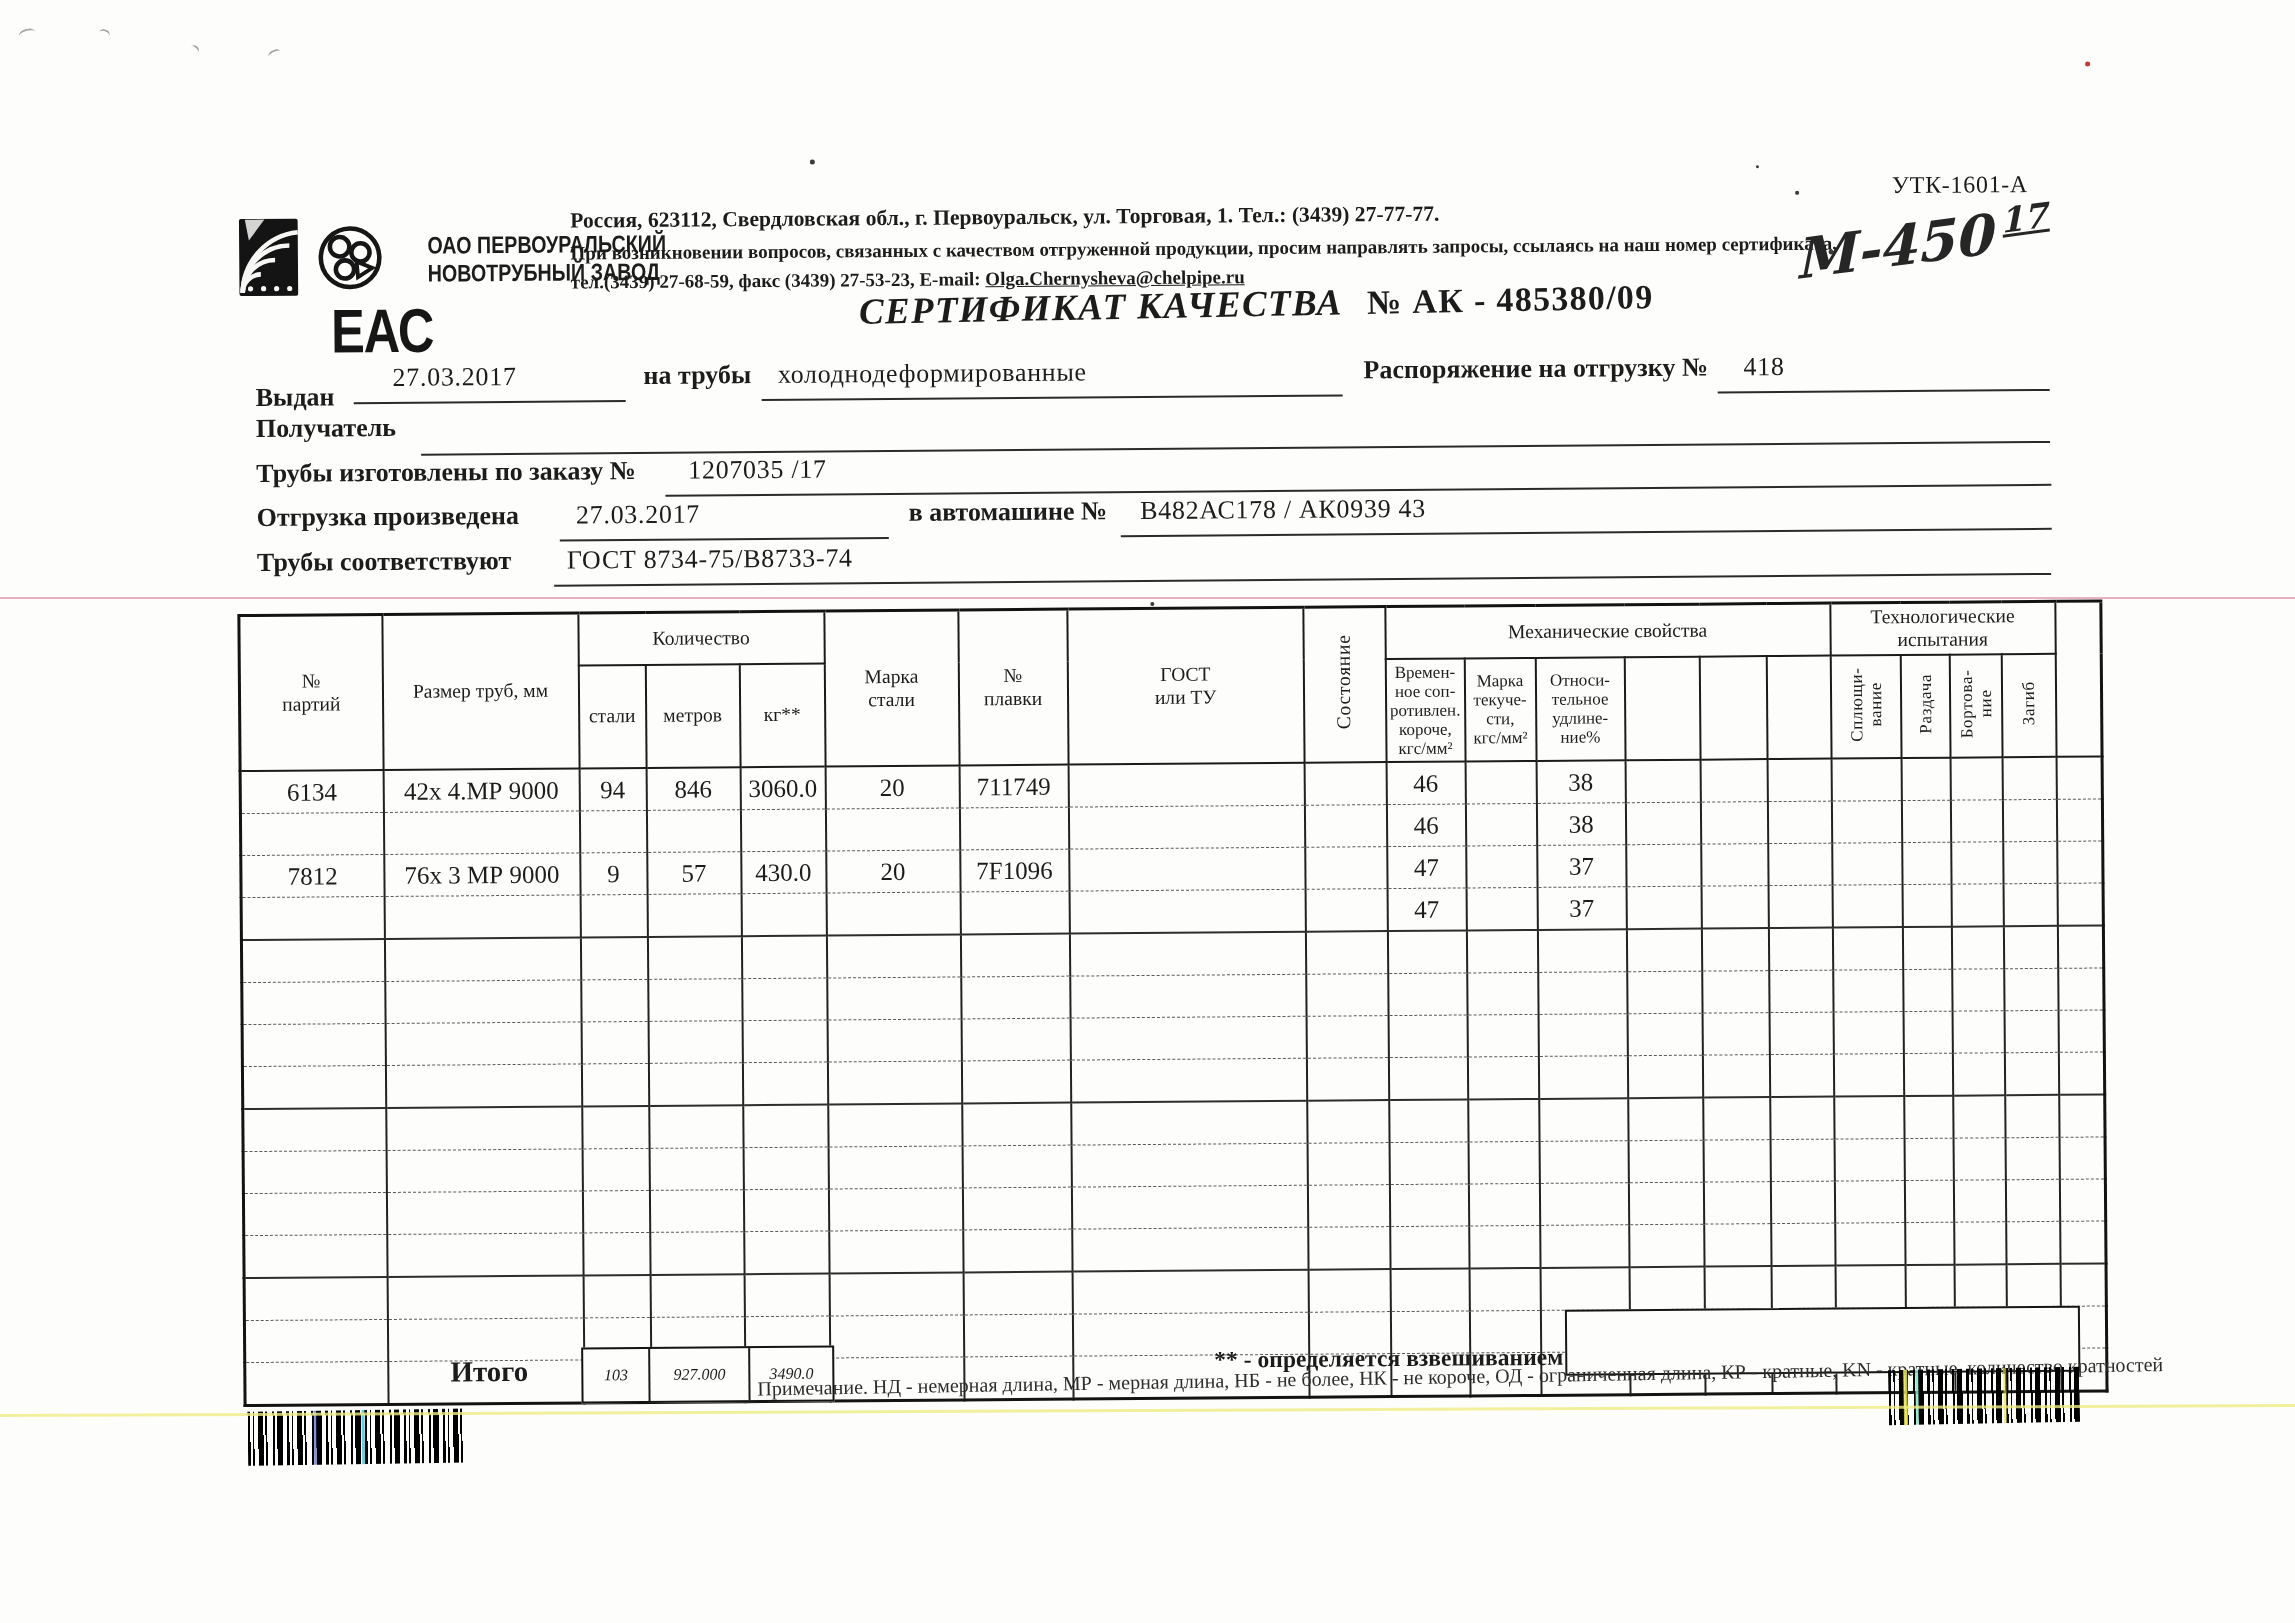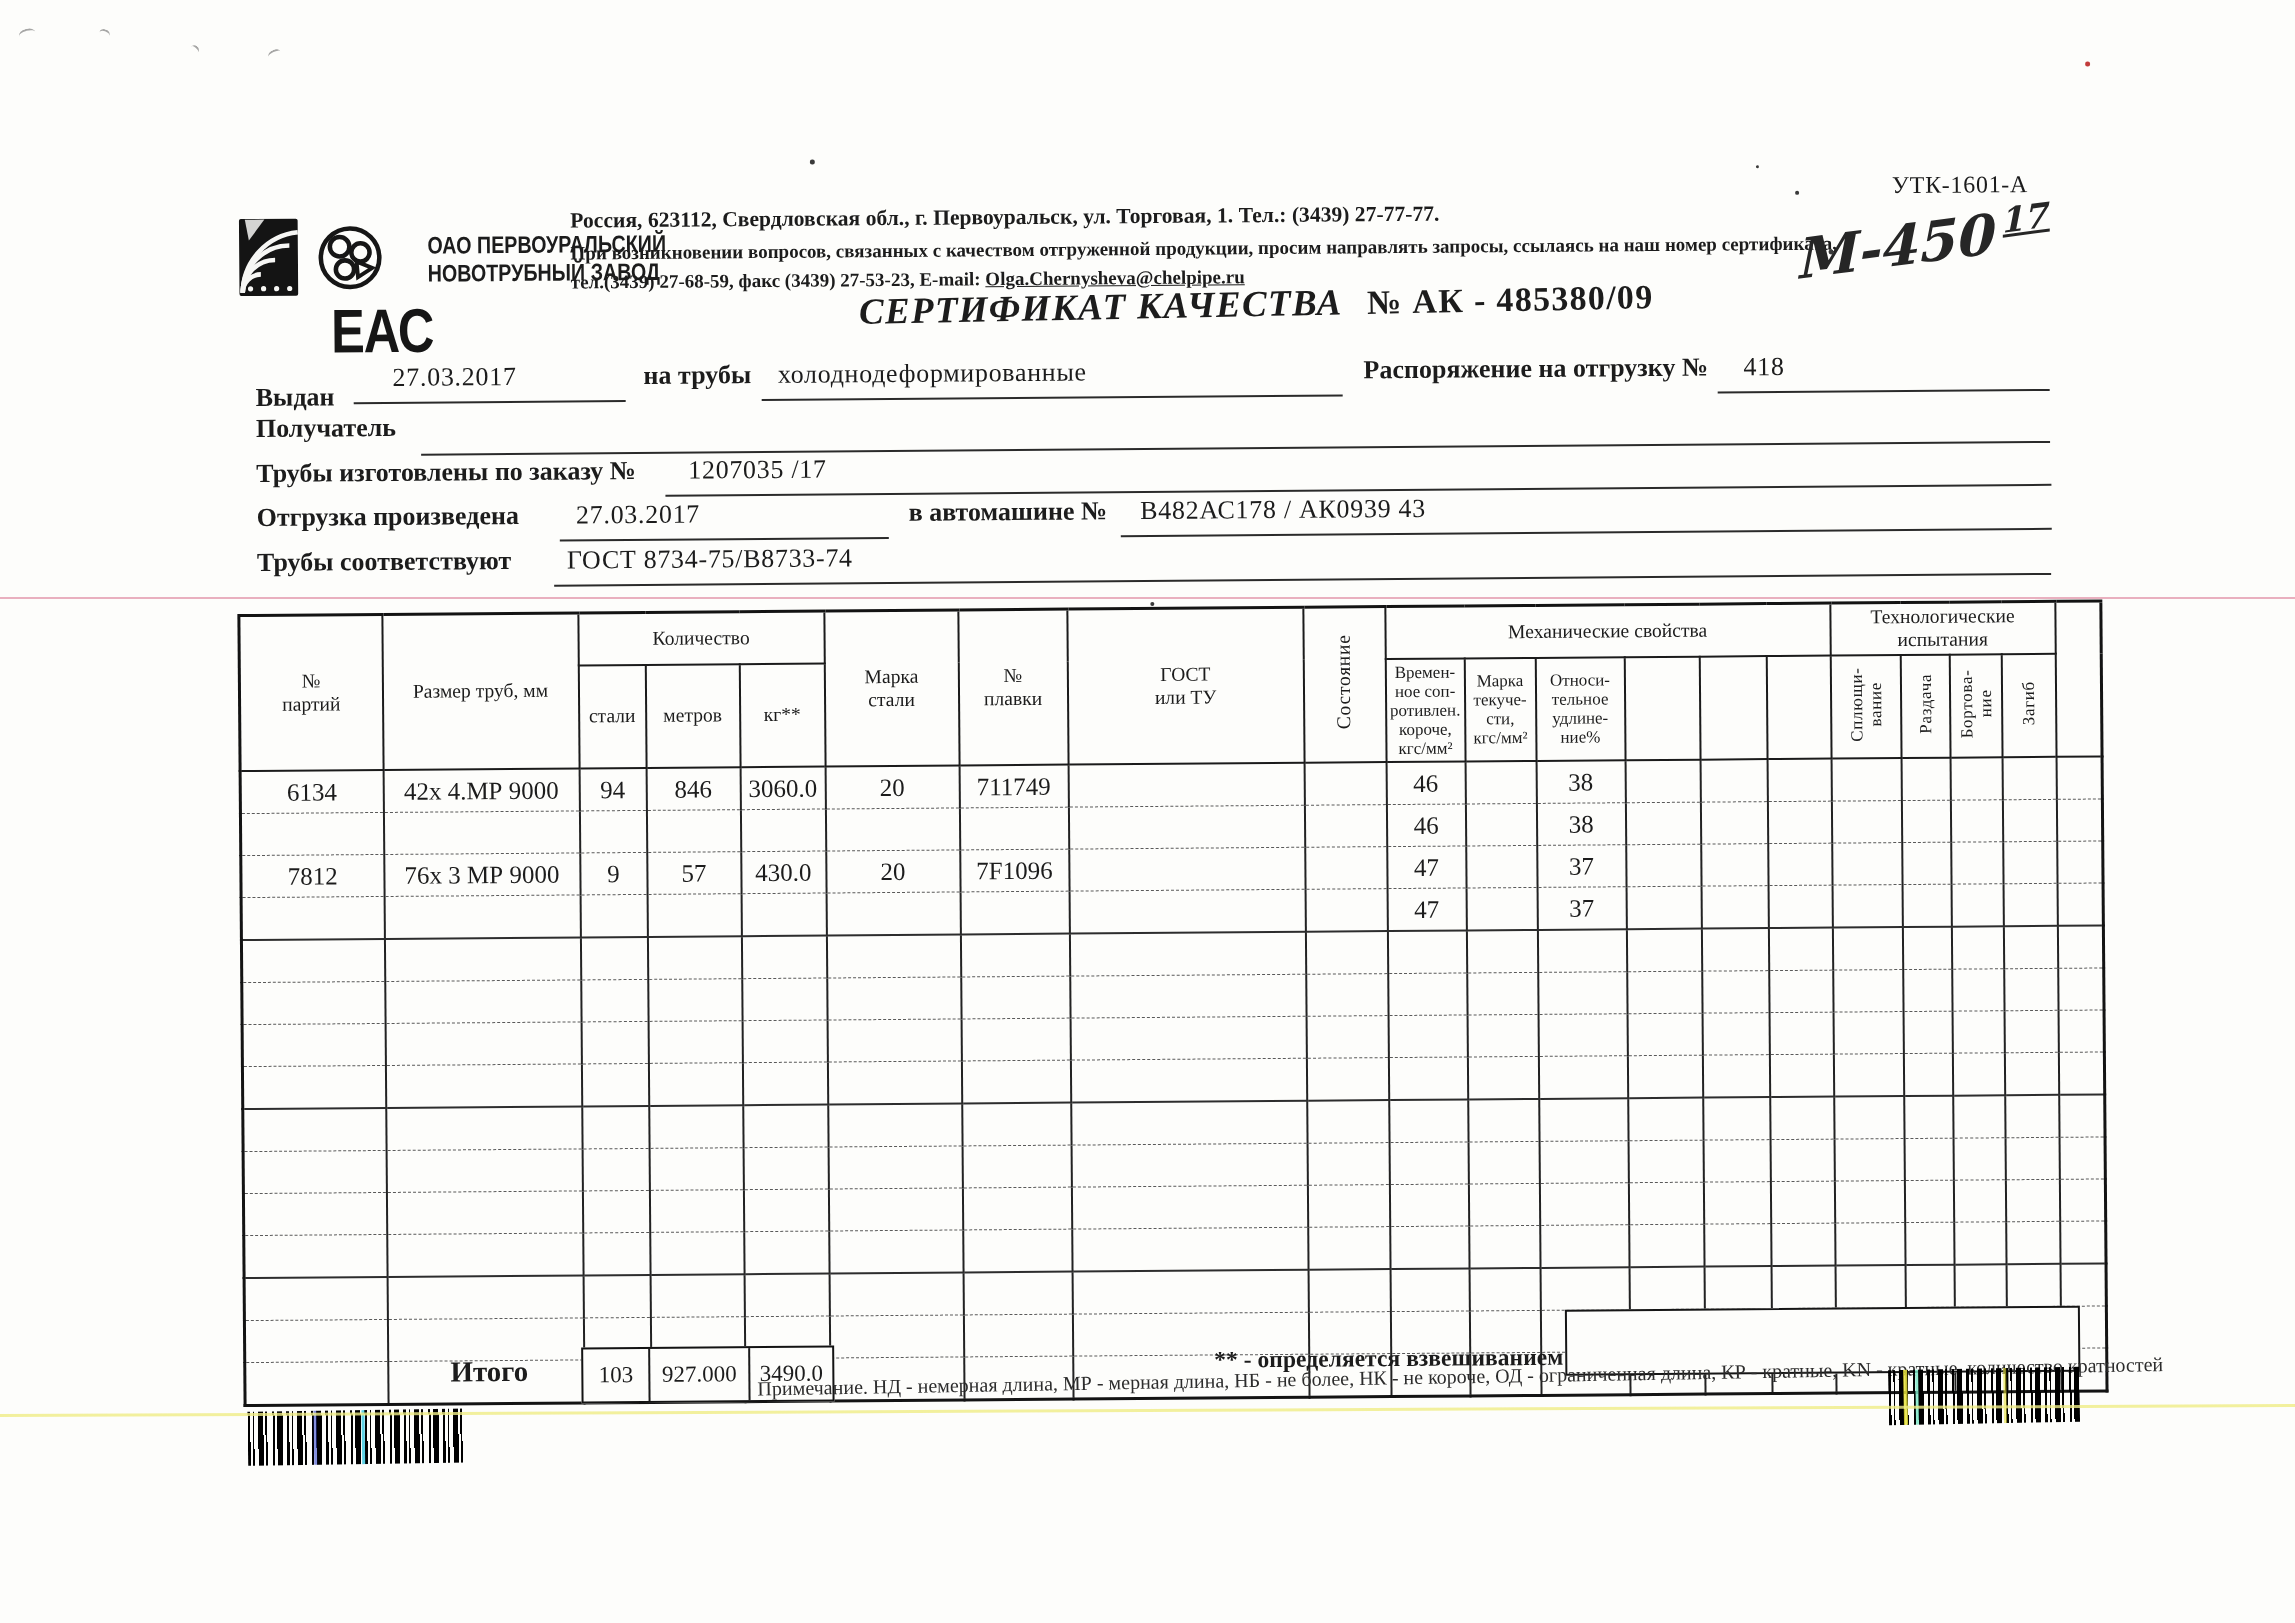--- a/index.html
+++ b/index.html
@@ -63,21 +63,21 @@
   .vert{writing-mode:vertical-rl;transform:rotate(180deg);display:inline-block;
     white-space:pre-line;letter-spacing:0.7px;}
   .row1 th{height:47px;}
   .row2 th{height:99px;}
 
   
   .totals-label{position:absolute;left:446px;top:1350px;font-size:29px;font-weight:bold;}
   .totals-box{position:absolute;left:577px;top:1343px;width:249px;height:52px;
     border:2.6px solid #131313;display:flex;background:#fdfdfb;}
   .totals-box .tcell{display:flex;align-items:center;justify-content:center;
-    font-size:23px;border-right:2px solid #1b1b1b;}
+    font-size:16px;border-right:2px solid #1b1b1b;font-style:italic;}
   .totals-box .tcell:last-child{border-right:none;}
   .tc1{width:65px;} .tc2{width:98px;} .tc3{flex:1;}
   .weigh-note{position:absolute;left:1210px;top:1347px;font-size:23.6px;font-weight:bold;}
   .empty-box{position:absolute;left:1561px;top:1313px;width:511px;height:62px;
     border:2.6px solid #161616;background:#fdfdfb;}
   .note-line{position:absolute;left:753px;top:1368px;width:1348px;font-size:20px;
     transform:rotate(-0.55deg);color:#2c2c2c;white-space:nowrap;}
 
   
   .barcode{position:absolute;background-image:repeating-linear-gradient(90deg,

